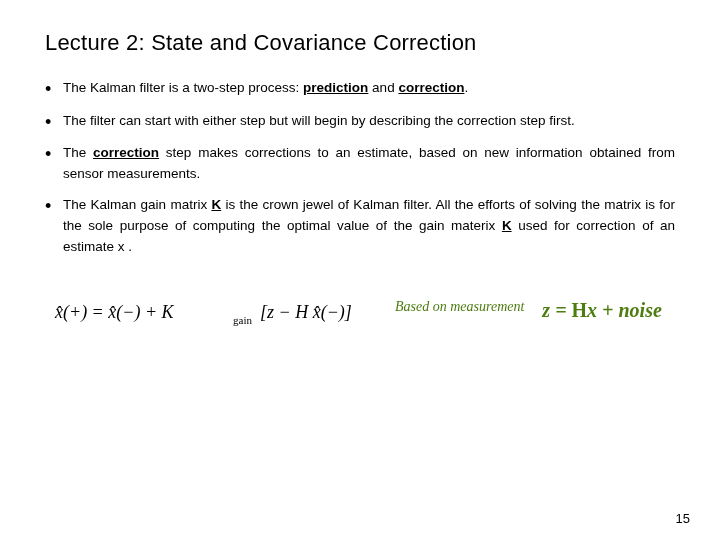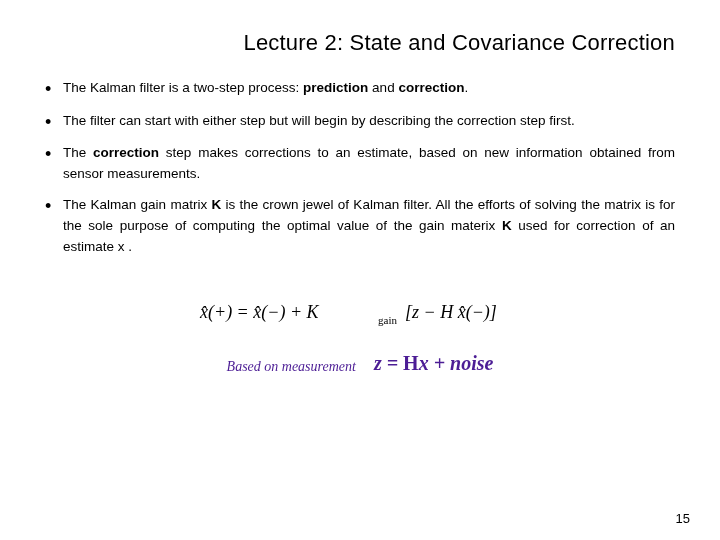--- a/index.html
+++ b/index.html
@@ -23,21 +23,20 @@
       padding: 30px 45px 20px 45px;
       position: relative;
     }
 
     .slide-title {
       font-size: 22px;
       font-weight: normal;
       color: #000000;
       margin-bottom: 22px;
       letter-spacing: 0.2px;
-      text-align: right;
     }
 
     .bullet-list {
       list-style: none;
       padding: 0;
       margin: 0;
     }
 
     .bullet-list li {
       display: flex;
@@ -55,36 +54,36 @@
       line-height: 1.2;
     }
 
     .bullet-text {
       flex: 1;
       text-align: justify;
     }
 
     .bold {
       font-weight: bold;
+      text-decoration: underline;
     }
 
     .formula-section {
       margin-top: 22px;
       display: flex;
-      flex-direction: column;
       align-items: center;
       gap: 10px;
     }
 
     .measurement-line {
       display: flex;
-      align-items: flex-end;
+      align-items: flex-start;
       gap: 18px;
       font-size: 13.5px;
-      color: #4c1d95;
+      color: #4d7c0f;
     }
 
     .measurement-label {
       font-style: italic;
       font-family: 'Times New Roman', Times, serif;
       font-size: 14px;
     }
 
     .page-number {
       position: absolute;

